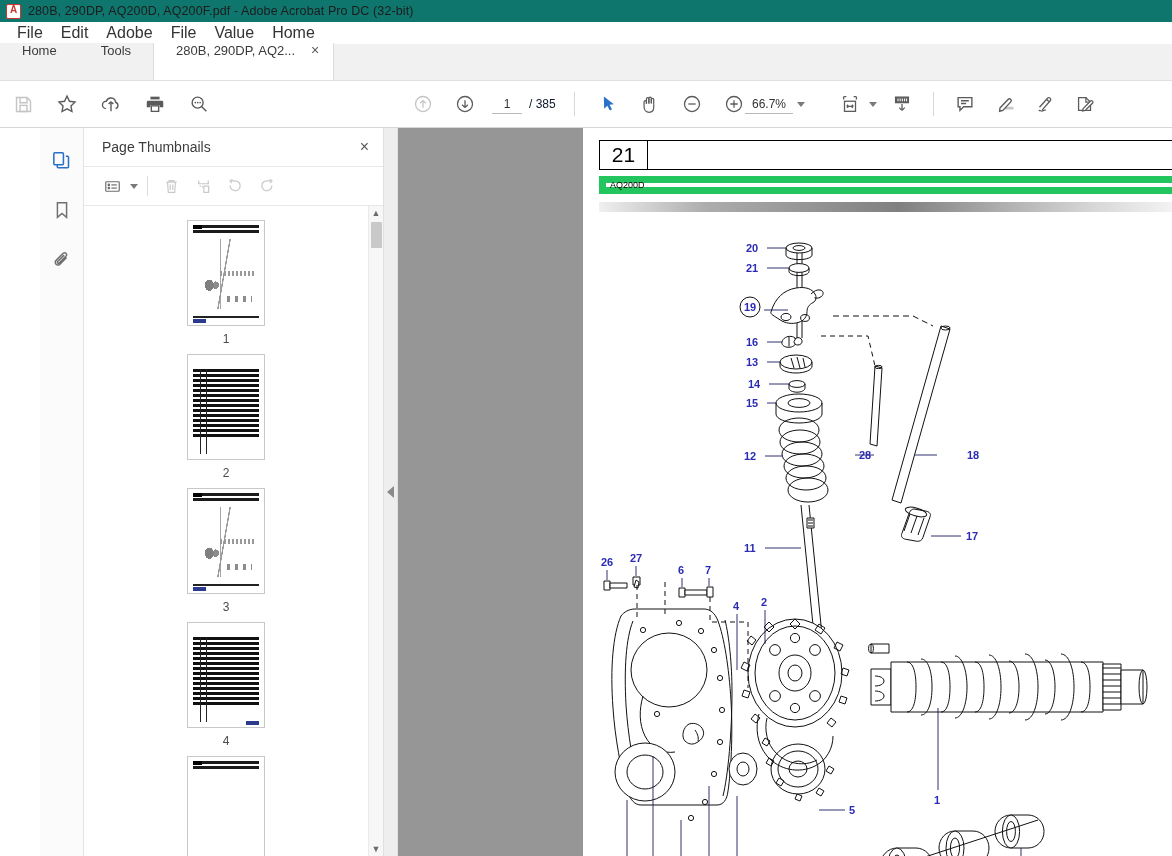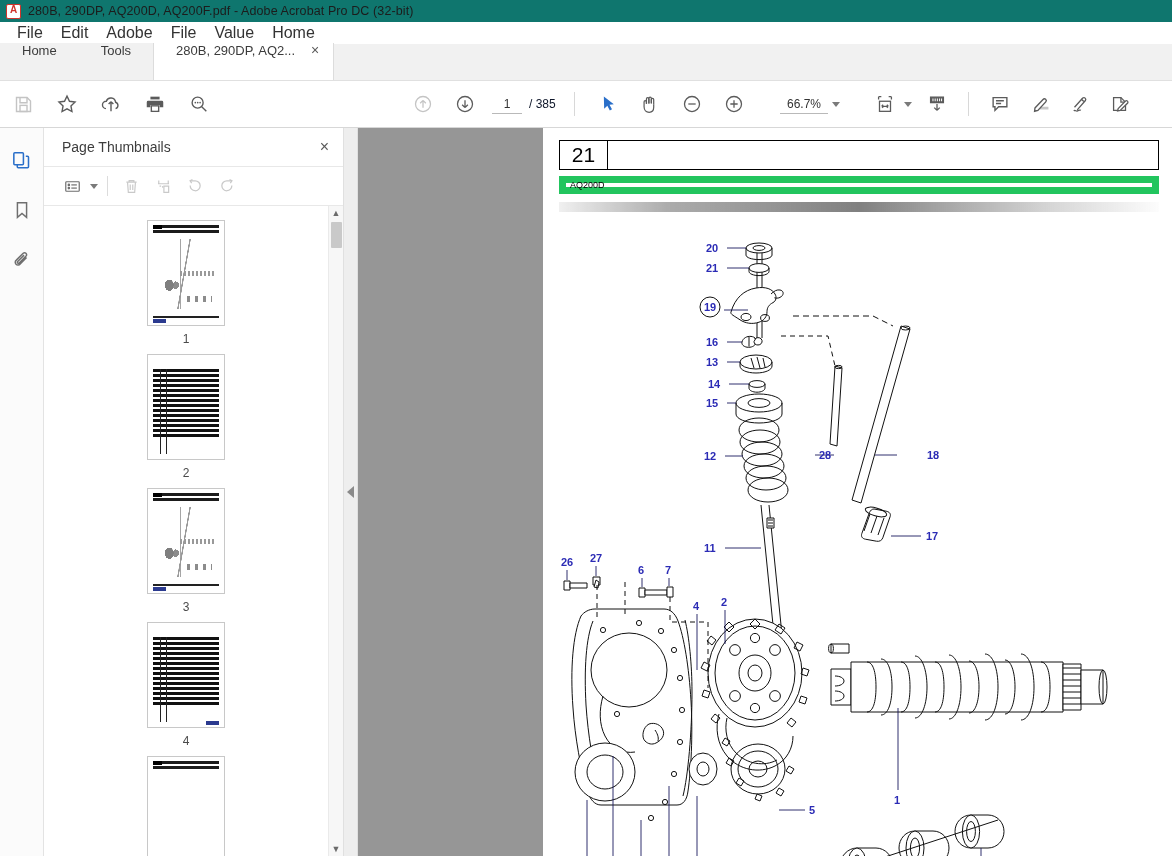--- a/index.html
+++ b/index.html
@@ -57,21 +57,21 @@
   }
 
   
   .toolbar {
     height: 47px; background:#ffffff; display: flex; align-items: center;
     flex: 0 0 47px; border-bottom: 1px solid #d7d7d7; position: relative;
   }
   .tb-group { display: flex; align-items: center; }
   .tb-left { padding-left: 8px; gap: 14px; }
   .tb-center { position: absolute; left: 408px; display: flex; align-items: center; gap: 12px; }
-  .tb-right { position: absolute; left: 780px; display: flex; align-items: center; gap: 10px; }
+  .tb-right { position: absolute; left: 745px; display: flex; align-items: center; gap: 10px; }
   .tbtn {
     width: 30px; height: 30px; display: flex; align-items: center; justify-content: center;
     cursor: pointer; border-radius: 3px; color: #5b5b5b;
   }
   .tbtn.disabled { color: #c4c4c4; cursor: default; }
   .tbtn.active { color: #2a6fc9; }
   .tb-sep { width: 1px; height: 24px; background: #d8d8d8; margin: 0 6px; }
 
   .pagebox { display: flex; align-items: center; gap: 7px; font-size: 12px; color:#444; }
   .page-input {
@@ -84,21 +84,21 @@
   .zoombox { display: flex; align-items: center; gap: 4px; }
   .zoom-input {
     width: 48px; text-align: center; font-size: 12px; color:#333;
     border: none; border-bottom: 1px solid #b9b9b9; background: transparent;
     font-family: "Liberation Sans", sans-serif; padding: 2px 0; outline: none;
   }
   .caret { width:0;height:0;border-left:4px solid transparent;border-right:4px solid transparent;
            border-top:5px solid #7a7a7a; cursor: pointer; }
 
   
-  .body { flex: 1; display: flex; min-height: 0; background:#ffffff; }
+  .body { flex: 1; display: flex; min-height: 0; background:#ffffff;padding-left:40px; }
 
   
   .rail {
     width: 44px; background:#fbfbfb; border-right: 1px solid #e3e3e3;
     display:flex; flex-direction:column; align-items:center; padding-top: 18px; gap: 22px;
     flex: 0 0 44px;
   }
   .rail-btn { width: 28px; height: 28px; display:flex;align-items:center;justify-content:center;
               color:#6f6f6f; cursor:pointer; }
   .rail-btn.active { color:#2a6fc9; }

